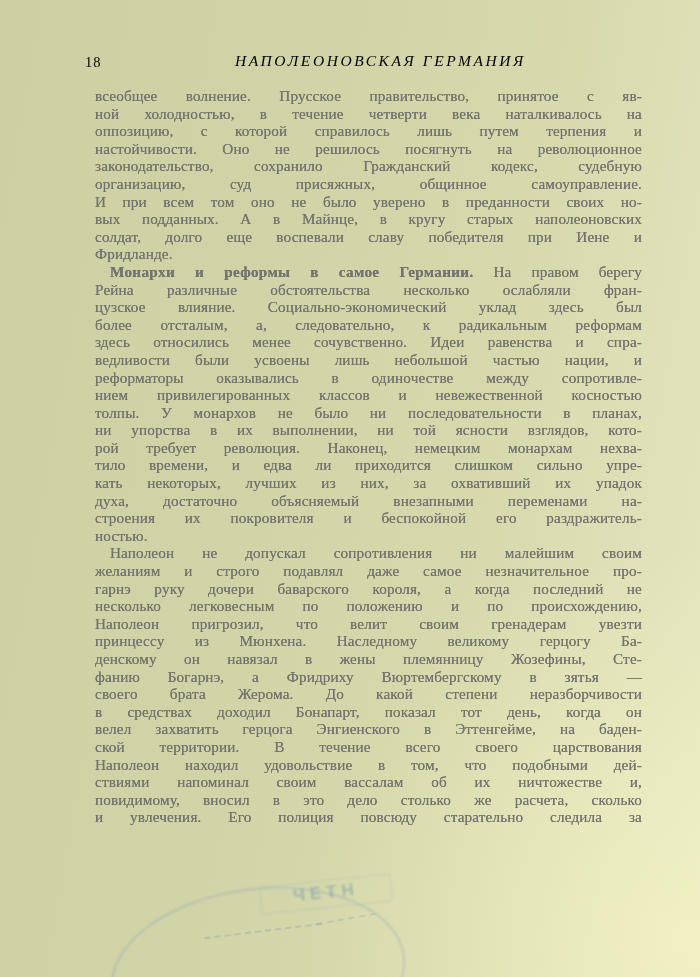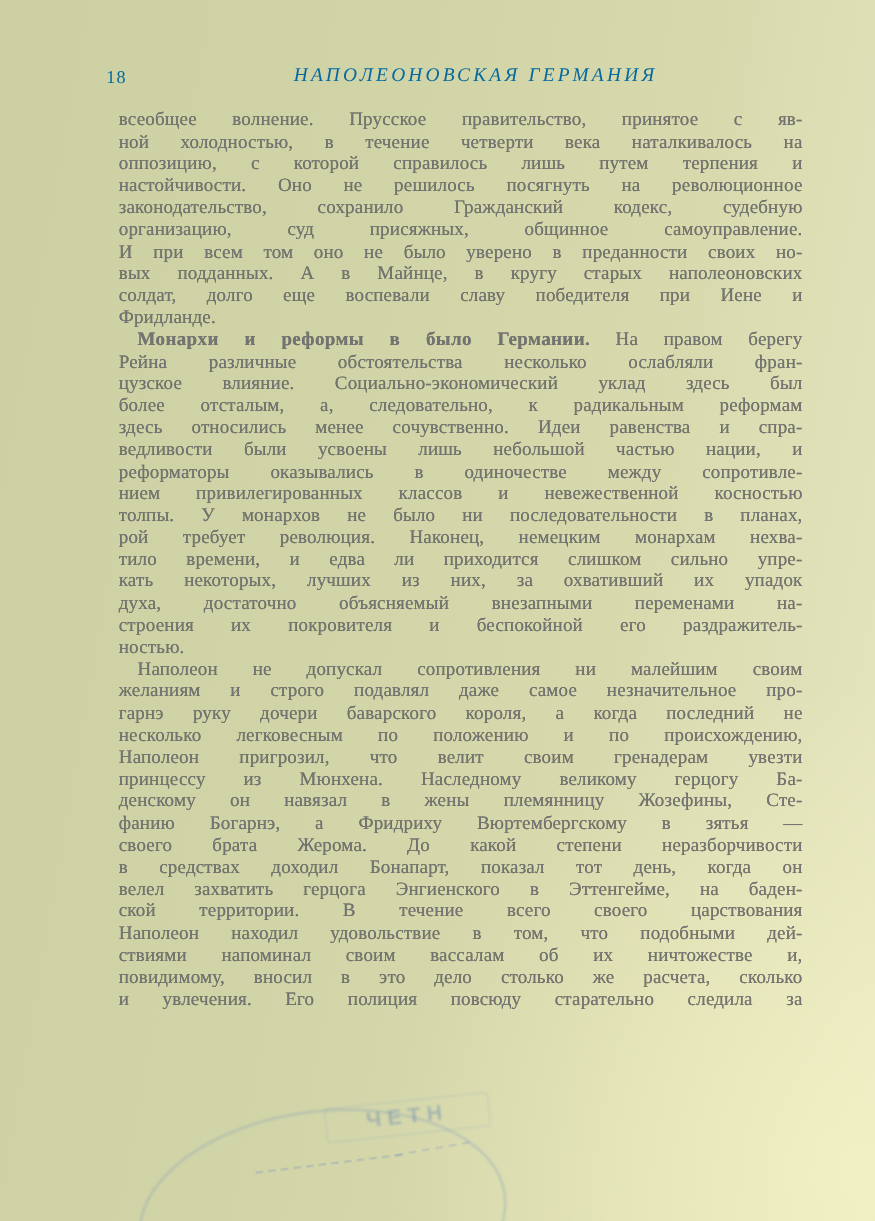--- a/index.html
+++ b/index.html
@@ -10,21 +10,21 @@
     font-family: "Liberation Serif", "DejaVu Serif", serif;
     background:
       radial-gradient(120% 90% at 98% 96%, rgba(250,248,200,0.55) 0%, rgba(250,248,200,0) 45%),
       linear-gradient(100deg, #cdd0a2 0%, #d1d4a7 40%, #d8daae 68%, #e7e7c1 100%);
   }
   .page { position: absolute; inset: 0; }
 
   
   .runhead {
     position: absolute; left: 95px; top: 52px; width: 547px; height: 22px;
-    color: #0369a1;
+    color: #000000;
   }
   .pagenum {
     position: absolute; left: -10px; top: 2px;
     font-size: 14.5px; letter-spacing: 1px;
   }
   .runtitle {
     display: block; text-align: center;
     font-style: italic; font-size: 15.5px; letter-spacing: 2.6px;
     transform: translateX(12px);
   }
@@ -93,29 +93,30 @@
       <div class="tline">всеобщее волнение. Прусское правительство, принятое с яв-</div>
       <div class="tline">ной холодностью, в течение четверти века наталкивалось на</div>
       <div class="tline">оппозицию, с которой справилось лишь путем терпения и</div>
       <div class="tline">настойчивости. Оно не решилось посягнуть на революционное</div>
       <div class="tline">законодательство, сохранило Гражданский кодекс, судебную</div>
       <div class="tline">организацию, суд присяжных, общинное самоуправление.</div>
       <div class="tline">И при всем том оно не было уверено в преданности своих но-</div>
       <div class="tline">вых подданных. А в Майнце, в кругу старых наполеоновских</div>
       <div class="tline">солдат, долго еще воспевали славу победителя при Иене и</div>
       <div class="tline nojust">Фридланде.</div>
-      <div class="tline indent"><b>Монархи и реформы в было Германии.</b> На правом берегу</div>
+      <div class="tline indent"><b>Монархи и реформы в самое Германии.</b> На правом берегу</div>
       <div class="tline">Рейна различные обстоятельства несколько ослабляли фран-</div>
       <div class="tline">цузское влияние. Социально-экономический уклад здесь был</div>
       <div class="tline">более отсталым, а, следовательно, к радикальным реформам</div>
       <div class="tline">здесь относились менее сочувственно. Идеи равенства и спра-</div>
       <div class="tline">ведливости были усвоены лишь небольшой частью нации, и</div>
       <div class="tline">реформаторы оказывались в одиночестве между сопротивле-</div>
       <div class="tline">нием привилегированных классов и невежественной косностью</div>
       <div class="tline">толпы. У монархов не было ни последовательности в планах,</div>
+      <div class="tline">ни упорства в их выполнении, ни той ясности взглядов, кото-</div>
       <div class="tline">рой требует революция. Наконец, немецким монархам нехва-</div>
       <div class="tline">тило времени, и едва ли приходится слишком сильно упре-</div>
       <div class="tline">кать некоторых, лучших из них, за охвативший их упадок</div>
       <div class="tline">духа, достаточно объясняемый внезапными переменами на-</div>
       <div class="tline">строения их покровителя и беспокойной его раздражитель-</div>
       <div class="tline nojust">ностью.</div>
       <div class="tline indent">Наполеон не допускал сопротивления ни малейшим своим</div>
       <div class="tline">желаниям и строго подавлял даже самое незначительное про-</div>
       <div class="tline">гарнэ руку дочери баварского короля, а когда последний не</div>
       <div class="tline">несколько легковесным по положению и по происхождению,</div>

